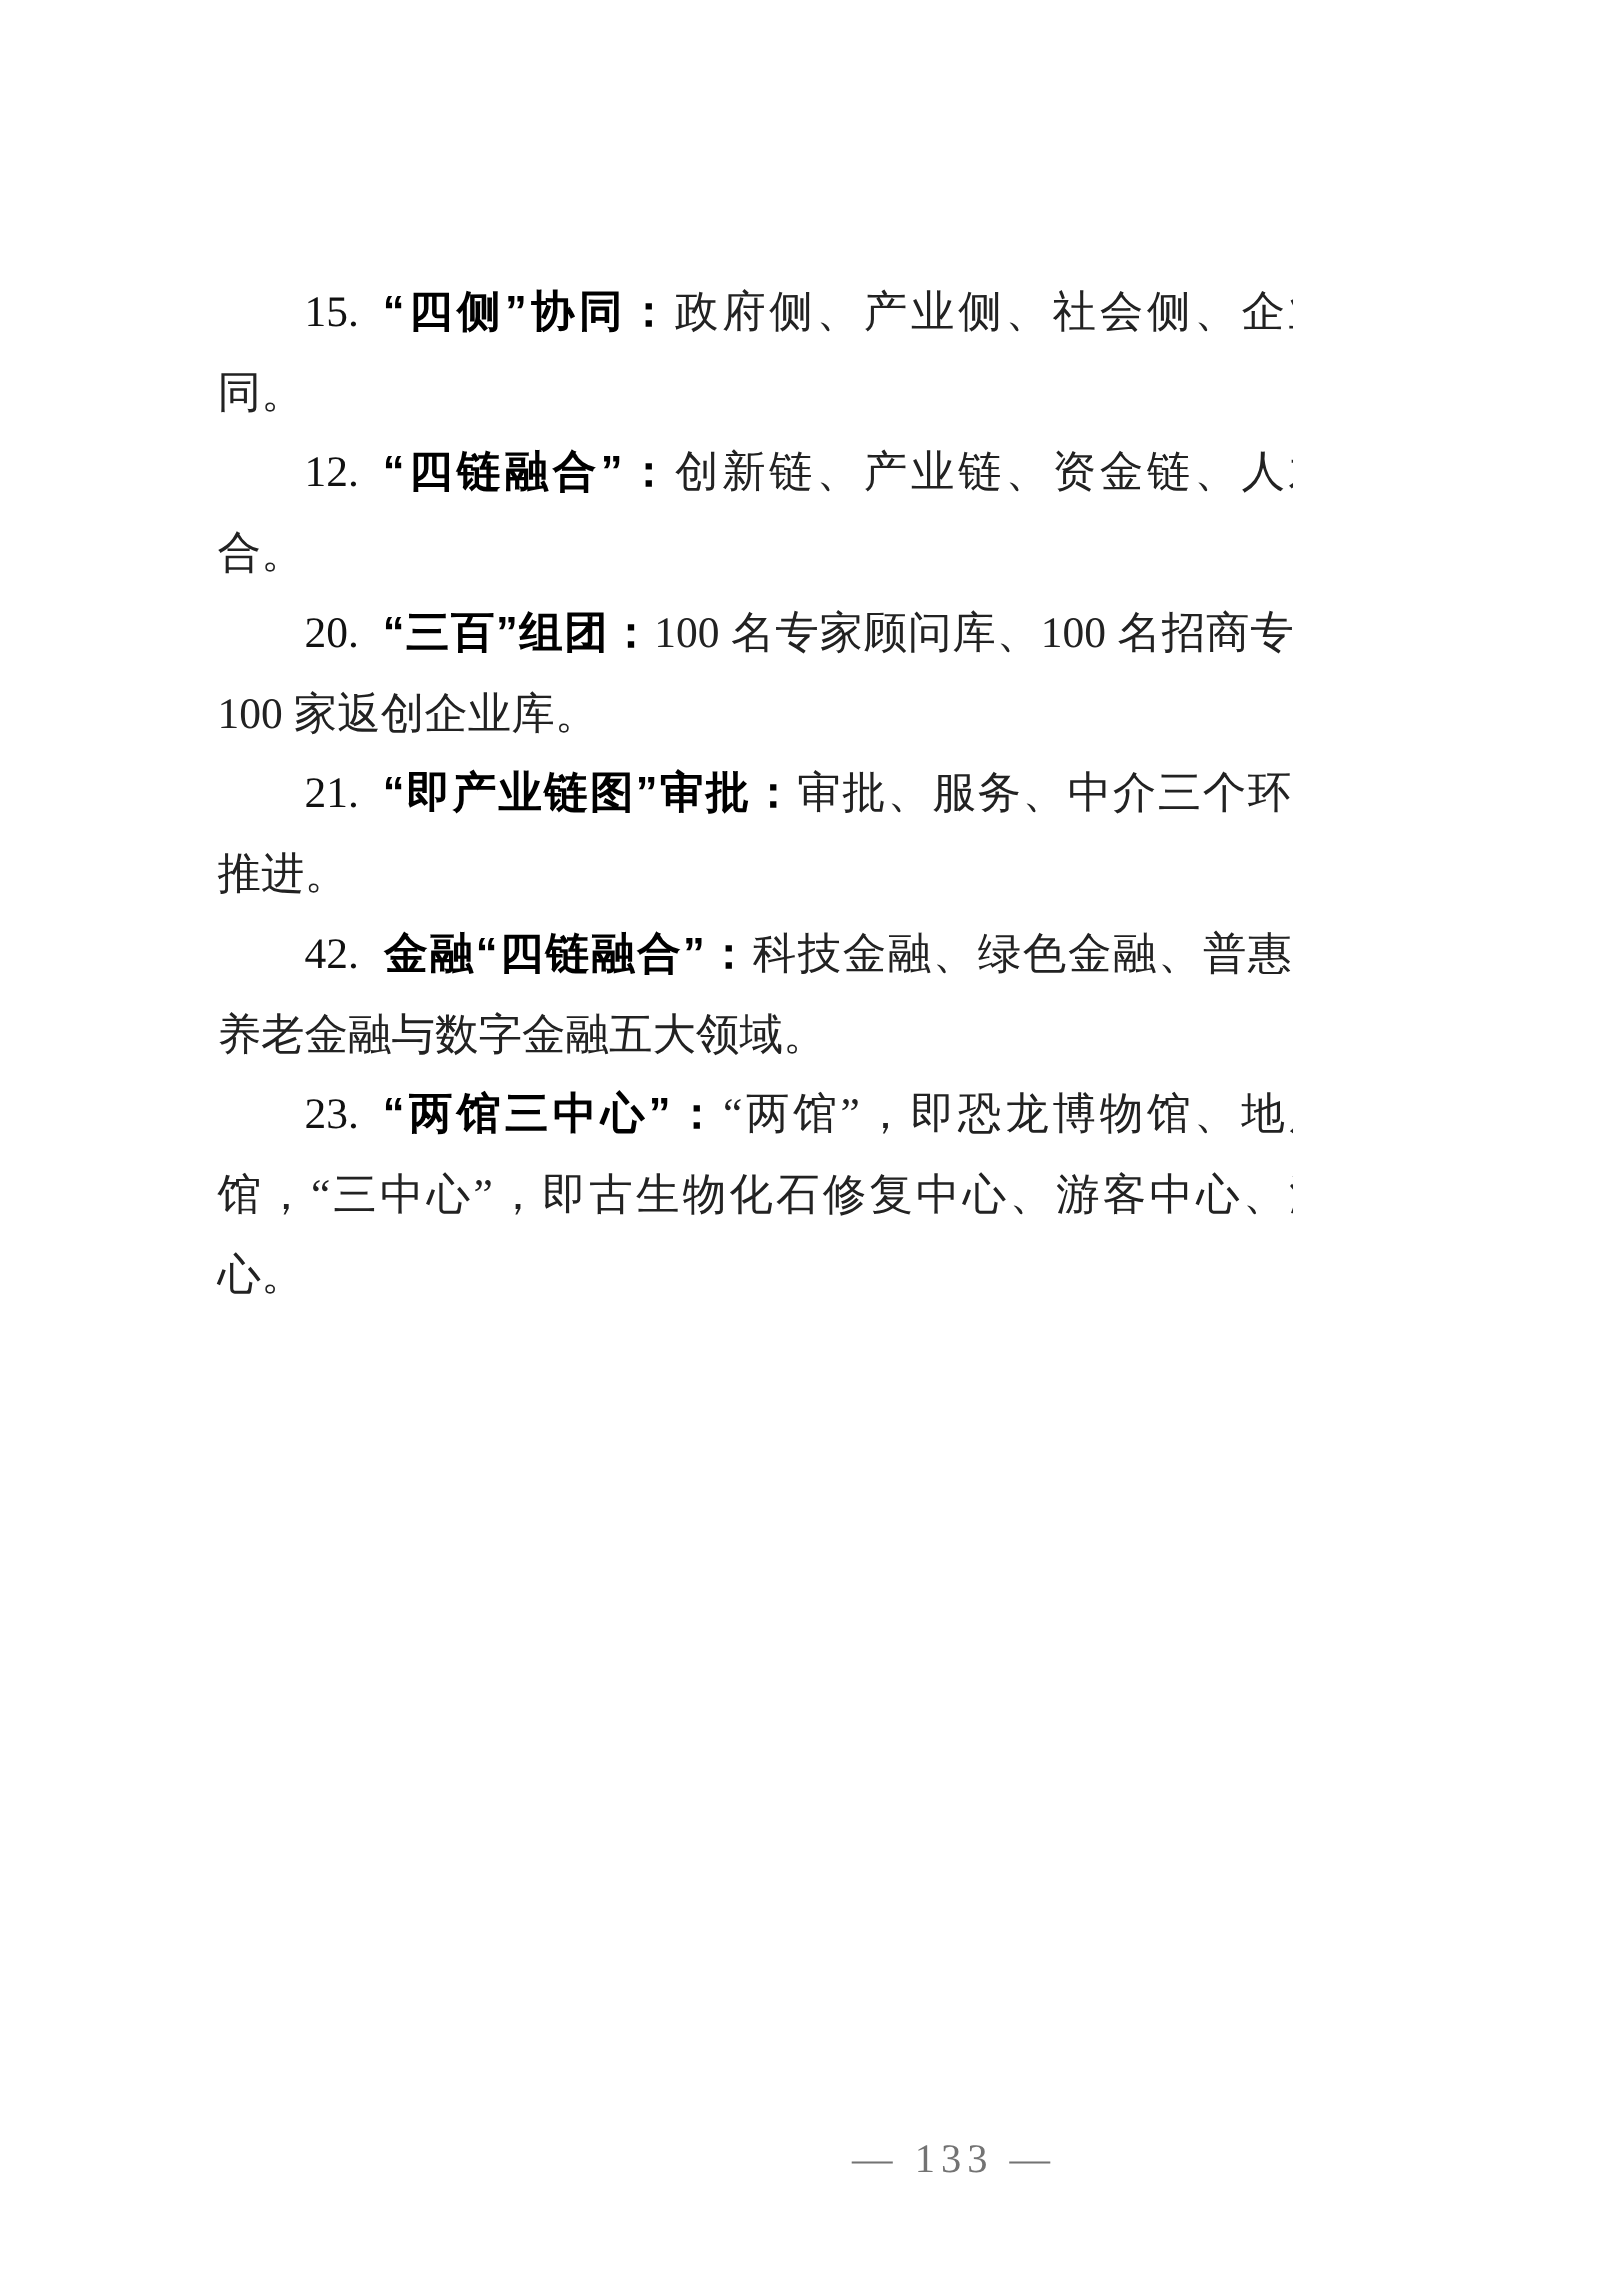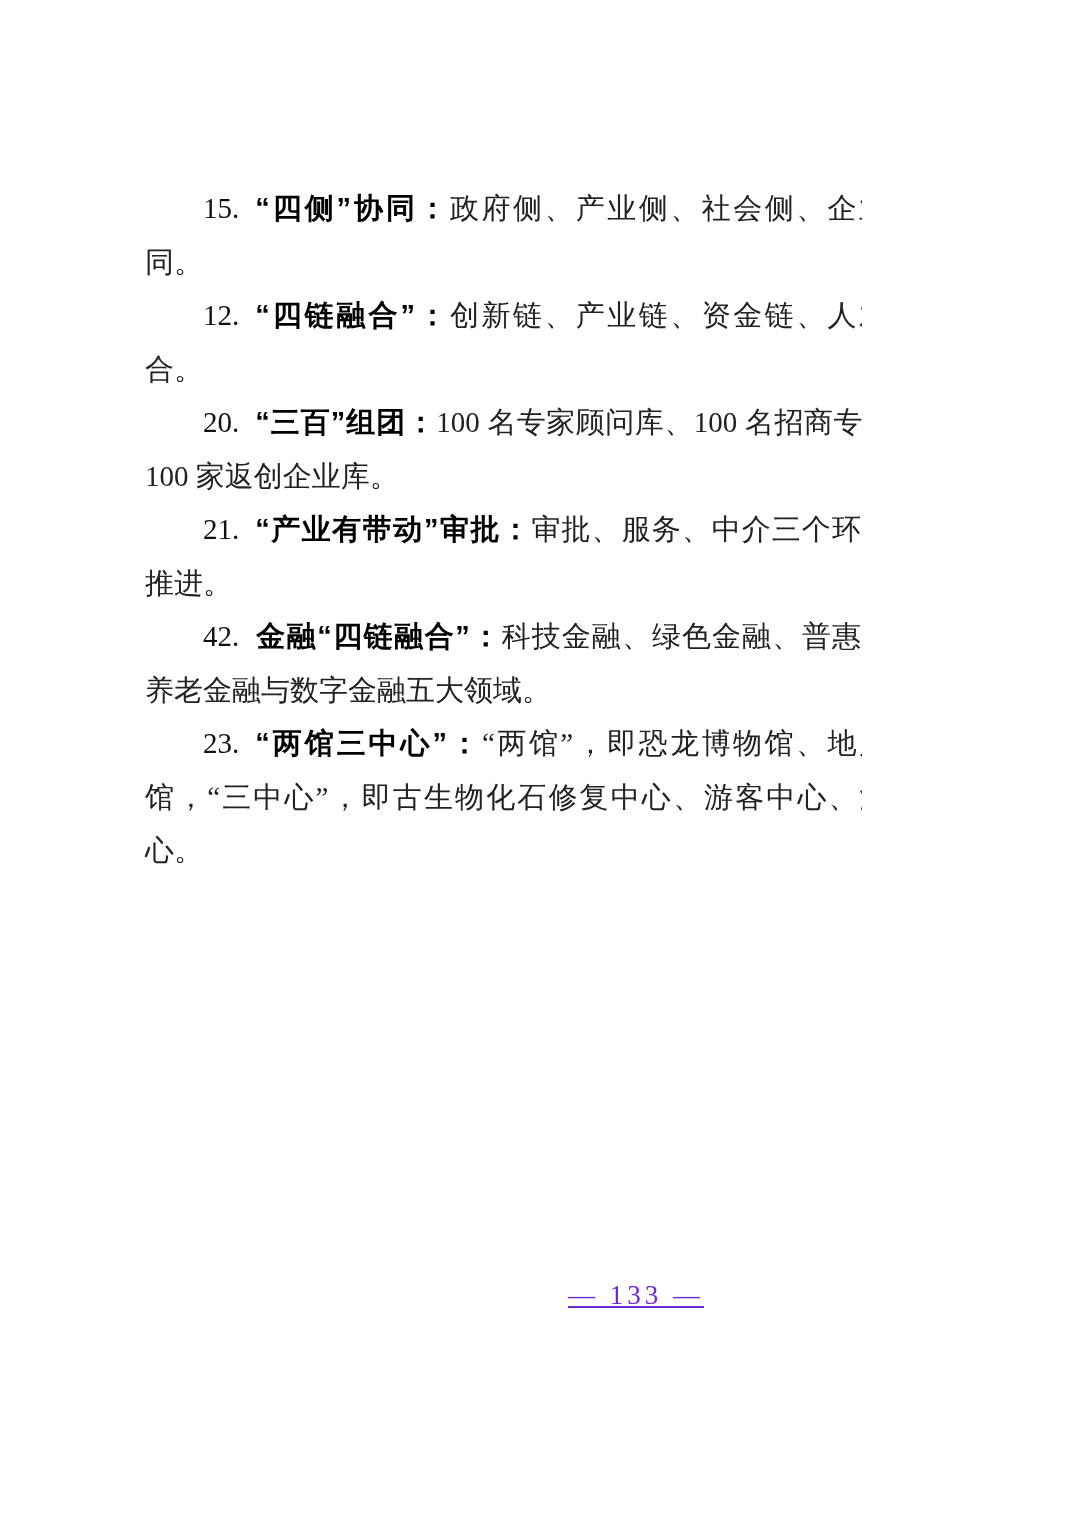--- a/index.html
+++ b/index.html
@@ -42,45 +42,44 @@
     color: #000000;
     letter-spacing: 0.5px;
   }
   .def {
     font-family: "Liberation Serif", "DejaVu Serif", serif;
     font-weight: normal;
     color: #222222;
   }
   .page-number {
     position: absolute;
-    top: 1280px;
+    top: 1424px;
     right: 158px;
     font-size: 27px;
     letter-spacing: 4px;
-    color: #6d28d9;
+    color: #737373;
     font-family: "Liberation Serif", "DejaVu Serif", serif;
-    text-decoration: underline;
   }
 </style>
 </head>
 <body>
 
 <div class="page">
   <div class="content">
 
     <p class="item"><span class="num">15.</span><span class="term">“四侧”协同：</span><span class="def">政府侧、产业侧、社会侧、企业侧协同。</span></p>
 
     <p class="item"><span class="num">12.</span><span class="term">“四链融合”：</span><span class="def">创新链、产业链、资金链、人才链融合。</span></p>
 
 
 
 
     <p class="item"><span class="num">20.</span><span class="term">“三百”组团：</span><span class="def">100 名专家顾问库、100 名招商专员库、100 家返创企业库。</span></p>
 
-    <p class="item"><span class="num">21.</span><span class="term">“产业有带动”审批：</span><span class="def">审批、服务、中介三个环节并联推进。</span></p>
+    <p class="item"><span class="num">21.</span><span class="term">“即产业链图”审批：</span><span class="def">审批、服务、中介三个环节并联推进。</span></p>
 
     <p class="item"><span class="num">42.</span><span class="term">金融“四链融合”：</span><span class="def">科技金融、绿色金融、普惠金融、养老金融与数字金融五大领域。</span></p>
 
     <p class="item"><span class="num">23.</span><span class="term">“两馆三中心”：</span><span class="def">“两馆”，即恐龙博物馆、地质地心馆，“三中心”，即古生物化石修复中心、游客中心、演艺中心。</span></p>
 
   </div>
 
   <div class="page-number">— 133 —</div>
 </div>
 

